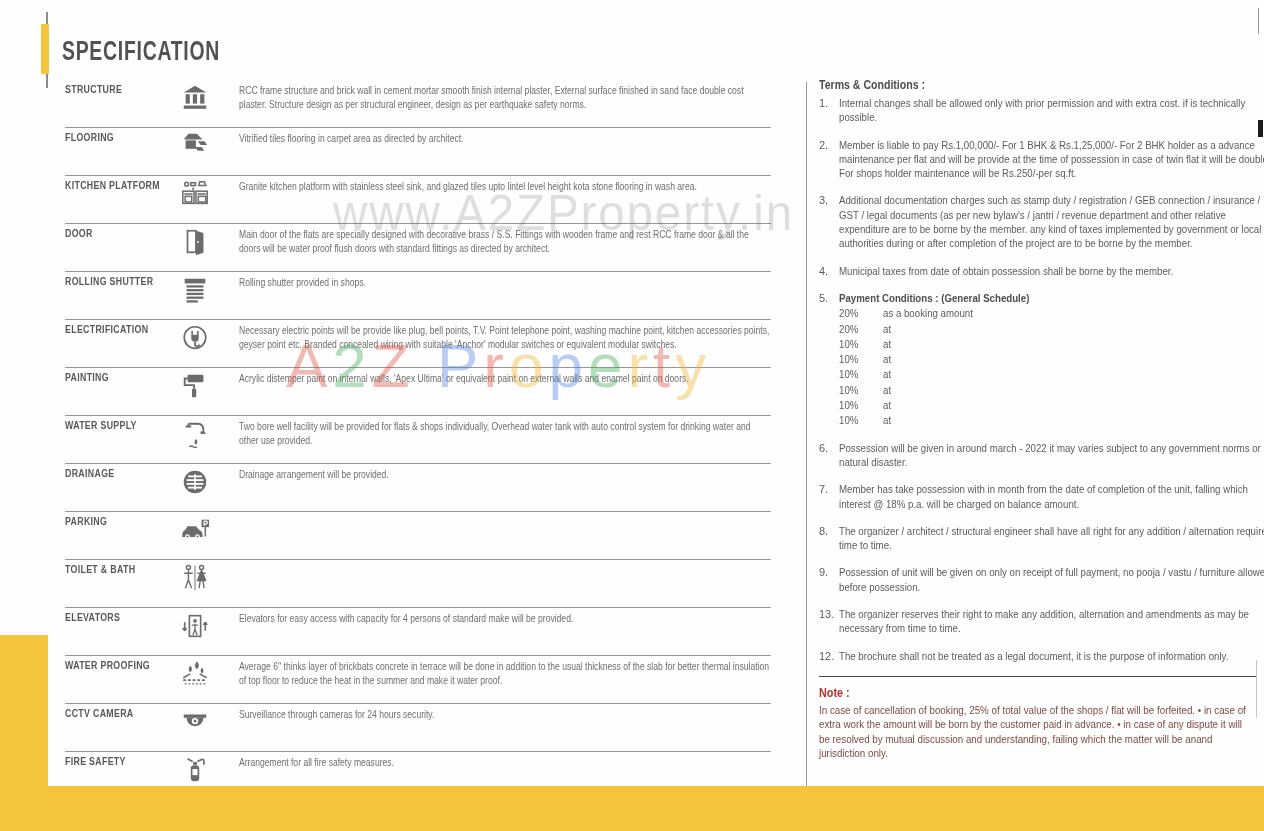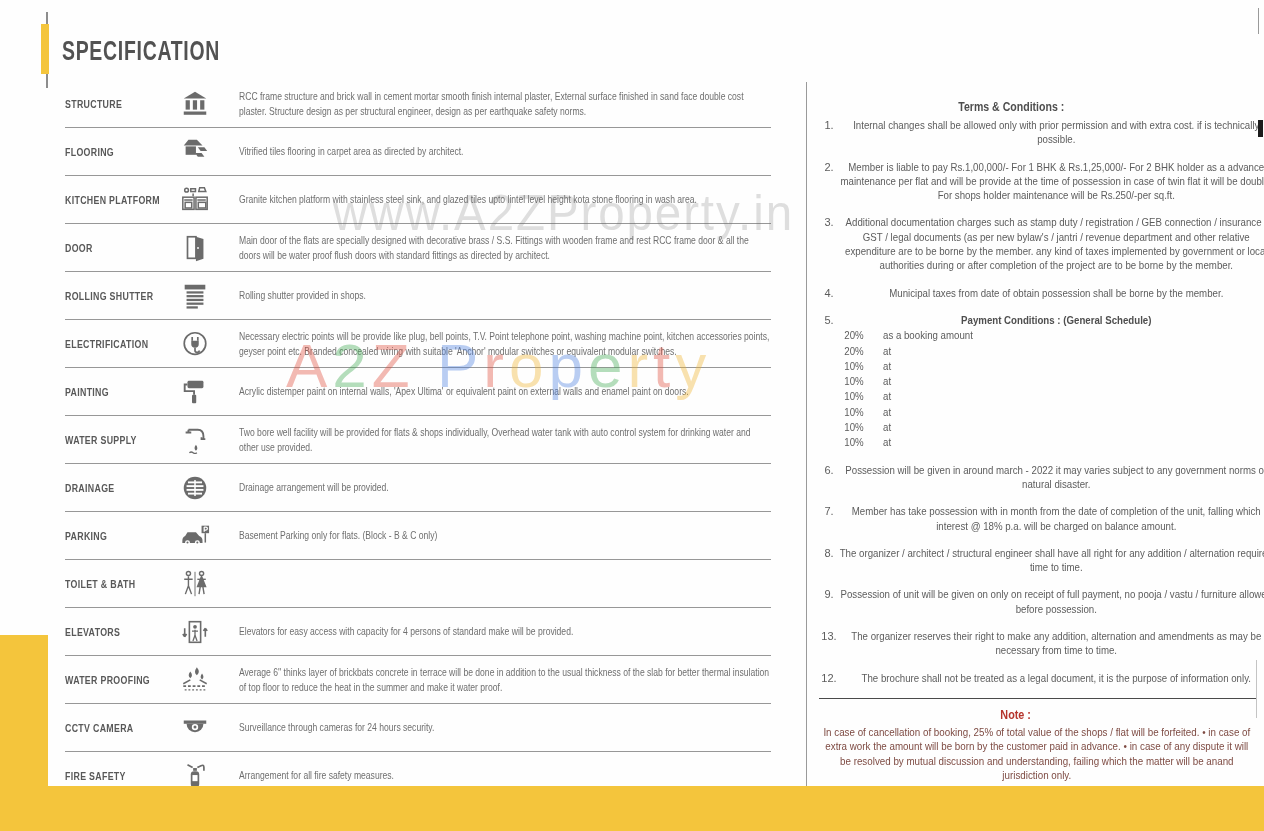--- a/index.html
+++ b/index.html
@@ -13,37 +13,37 @@
   .title-line{position:absolute;left:46px;top:4px;width:2px;height:76px;background:#8d8d8d;}
   .title-bar{position:absolute;left:41px;top:16px;width:8px;height:50px;background:#F4C53C;}
   .page-title{
     position:absolute;left:62px;top:28px;margin:0;
     font-size:27px;font-weight:bold;color:#525252;letter-spacing:1px;
     transform:scaleX(0.72);transform-origin:0 0;white-space:nowrap;
   }
 
   
   .spec-table{position:absolute;left:65px;top:72px;width:706px;}
-  .spec-row{display:flex;align-items:center;min-height:41px;padding:3px 0;border-bottom:1px solid #979797;}
+  .spec-row{display:flex;align-items:flex-start;min-height:41px;padding:3px 0;border-bottom:1px solid #979797;}
   .spec-row:last-child{border-bottom:none;}
   .spec-label{width:100px;flex-shrink:0;font-size:11px;font-weight:bold;color:#585858;letter-spacing:0.4px;}
   .spec-label .cond{display:inline-block;transform:scaleX(0.8);transform-origin:0 50%;white-space:nowrap;}
   .spec-icon{width:60px;flex-shrink:0;display:flex;justify-content:center;align-items:center;}
   .spec-icon svg{width:30px;height:30px;}
   .spec-desc{flex:1;padding-left:14px;overflow:hidden;}
   .cond-desc{
     width:128%;transform:scaleX(0.78);transform-origin:0 50%;
     font-size:11px;color:#6f6f6f;line-height:1.3;
   }
 
   
   .col-divider{position:absolute;left:806px;top:74px;width:1px;height:708px;background:#9a9a9a;}
 
   
-  .terms{position:absolute;left:819px;top:92px;width:437px;text-align:center;}
+  .terms{position:absolute;left:819px;top:70px;width:437px;}
   .terms-heading{font-size:12px;font-weight:bold;color:#4e4e4e;margin-bottom:4px;
     transform:scaleX(0.88);transform-origin:0 0;white-space:nowrap;}
   .term-item{display:flex;margin-bottom:13px;font-size:11px;color:#5c5c5c;line-height:1.3;}
   .term-num{width:20px;flex-shrink:0;}
   .term-body{flex:1;width:113%;transform:scaleX(0.88);transform-origin:0 0;min-width:113%;}
   .pay-heading{font-weight:bold;color:#4e4e4e;}
   .pay-row{display:flex;margin-top:1px;}
   .pay-pct{width:34px;}
   .pay-label{margin-left:16px;}
 
@@ -237,23 +237,20 @@
             <path d="M2.5 21q0-4 3-5l2.5-4h9l3.5 4q3.5 1 3.5 5v2.5h-21.5z" fill="#6b6b6b"></path>
             <circle cx="8" cy="23" r="2.6" fill="#fff"></circle>
             <circle cx="18.5" cy="23" r="2.6" fill="#fff"></circle>
             <circle cx="8" cy="23" r="1.1" fill="#6b6b6b"></circle>
             <circle cx="18.5" cy="23" r="1.1" fill="#6b6b6b"></circle>
             <rect x="23" y="5" width="8" height="8" fill="#6b6b6b"></rect>
             <path d="M25.8 6.5v5M25.8 6.5h1.8a1.6 1.6 0 010 3.2h-1.8" stroke="#fff" stroke-width="1.3" fill="none"></path>
             <rect x="26.2" y="13" width="1.6" height="10" fill="#6b6b6b"></rect>
           </svg>
         </div>
-    <div class="spec-desc">
-          <div class="cond-desc">Basement Parking only for flats. (Block - B &amp; C only)</div>
-        </div>
   </div>
 
   <div class="spec-row">
     <div class="spec-label"><span class="cond">TOILET &amp; BATH</span></div>
     <div class="spec-icon">
           <svg viewBox="0 0 32 32" fill="none" stroke="#6b6b6b" stroke-width="1.5">
             <circle cx="9" cy="4.8" r="2.2"></circle>
             <path d="M9 7.8v10M4.5 11h9M9 17.8l-3.3 9M9 17.8l3.3 9"></path>
             <path d="M16 3v26" stroke-width="1"></path>
             <circle cx="23" cy="4.8" r="2.2"></circle>

